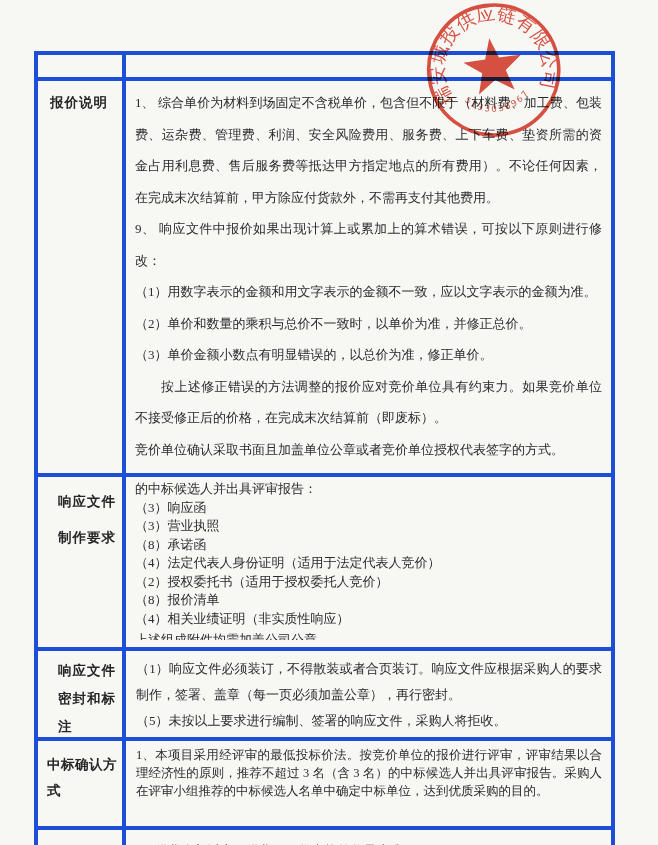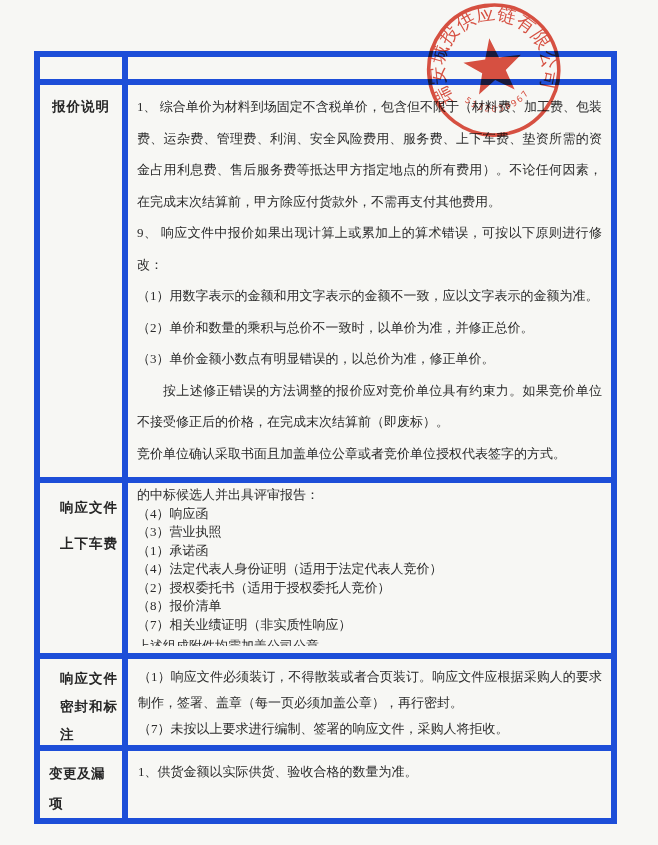--- a/index.html
+++ b/index.html
@@ -16,21 +16,21 @@
   
   table.doc {
     position: absolute;
     left: 34px; top: 51px;
     width: 577px;
     border-collapse: collapse;
     table-layout: fixed;
     background: transparent;
   }
   table.doc td {
-    border: 6px solid #1d4ed8;
+    border: 4px solid #1d4ed8;
     vertical-align: top;
     padding: 0;
   }
   col.c-hd { width: 88px; }
   col.c-ct { width: 489px; }
 
   .cellc { overflow: hidden; }
 
   
   .r0 .cellc { height: 22px; }
@@ -117,54 +117,67 @@
           <p class="indent">按上述修正错误的方法调整的报价应对竞价单位具有约束力。如果竞价单位不接受修正后的价格，在完成末次结算前（即废标）。</p>
           <p>竞价单位确认采取书面且加盖单位公章或者竞价单位授权代表签字的方式。</p>
         </div>
       </td>
     </tr>
 
     <tr class="r2">
       <td class="hd">
         <div class="cellc">
           <div>响应文件</div>
-          <div>上下车费</div>
+          <div>制作要求</div>
         </div>
       </td>
       <td class="ct">
         <div class="cellc">
           <p>的中标候选人并出具评审报告：</p>
-          <p>（4）响应函</p>
+          <p>（3）响应函</p>
           <p>（3）营业执照</p>
-          <p>（1）承诺函</p>
+          <p>（8）承诺函</p>
           <p>（4）法定代表人身份证明（适用于法定代表人竞价）</p>
           <p>（2）授权委托书（适用于授权委托人竞价）</p>
           <p>（8）报价清单</p>
-          <p>（7）相关业绩证明（非实质性响应）</p>
+          <p>（4）相关业绩证明（非实质性响应）</p>
           <p class="last">上述组成附件均需加盖公司公章。</p>
         </div>
       </td>
     </tr>
 
     <tr class="r3">
       <td class="hd">
         <div class="cellc">
           <div>响应文件</div>
           <div>密封和标</div>
           <div>注</div>
         </div>
       </td>
       <td class="ct">
         <div class="cellc">
           <p>（1）响应文件必须装订，不得散装或者合页装订。响应文件应根据采购人的要求制作，签署、盖章（每一页必须加盖公章），再行密封。</p>
-          <p>（7）未按以上要求进行编制、签署的响应文件，采购人将拒收。</p>
-        </div>
-      </td>
-    </tr>
-
+          <p>（5）未按以上要求进行编制、签署的响应文件，采购人将拒收。</p>
+        </div>
+      </td>
+    </tr>
+
+    <tr class="r4">
+      <td class="hd">
+        <div class="cellc">
+          <div>中标确认方</div>
+          <div>式</div>
+        </div>
+      </td>
+      <td class="ct">
+        <div class="cellc">
+          <p>1、本项目采用经评审的最低投标价法。按竞价单位的报价进行评审，评审结果以合理经济性的原则，推荐不超过 3 名（含 3 名）的中标候选人并出具评审报告。采购人在评审小组推荐的中标候选人名单中确定中标单位，达到优质采购的目的。</p>
+        </div>
+      </td>
+    </tr>
 
     <tr class="r5">
       <td class="hd">
         <div class="cellc">
           <div>变更及漏项</div>
 
         </div>
       </td>
       <td class="ct">
         <div class="cellc">

